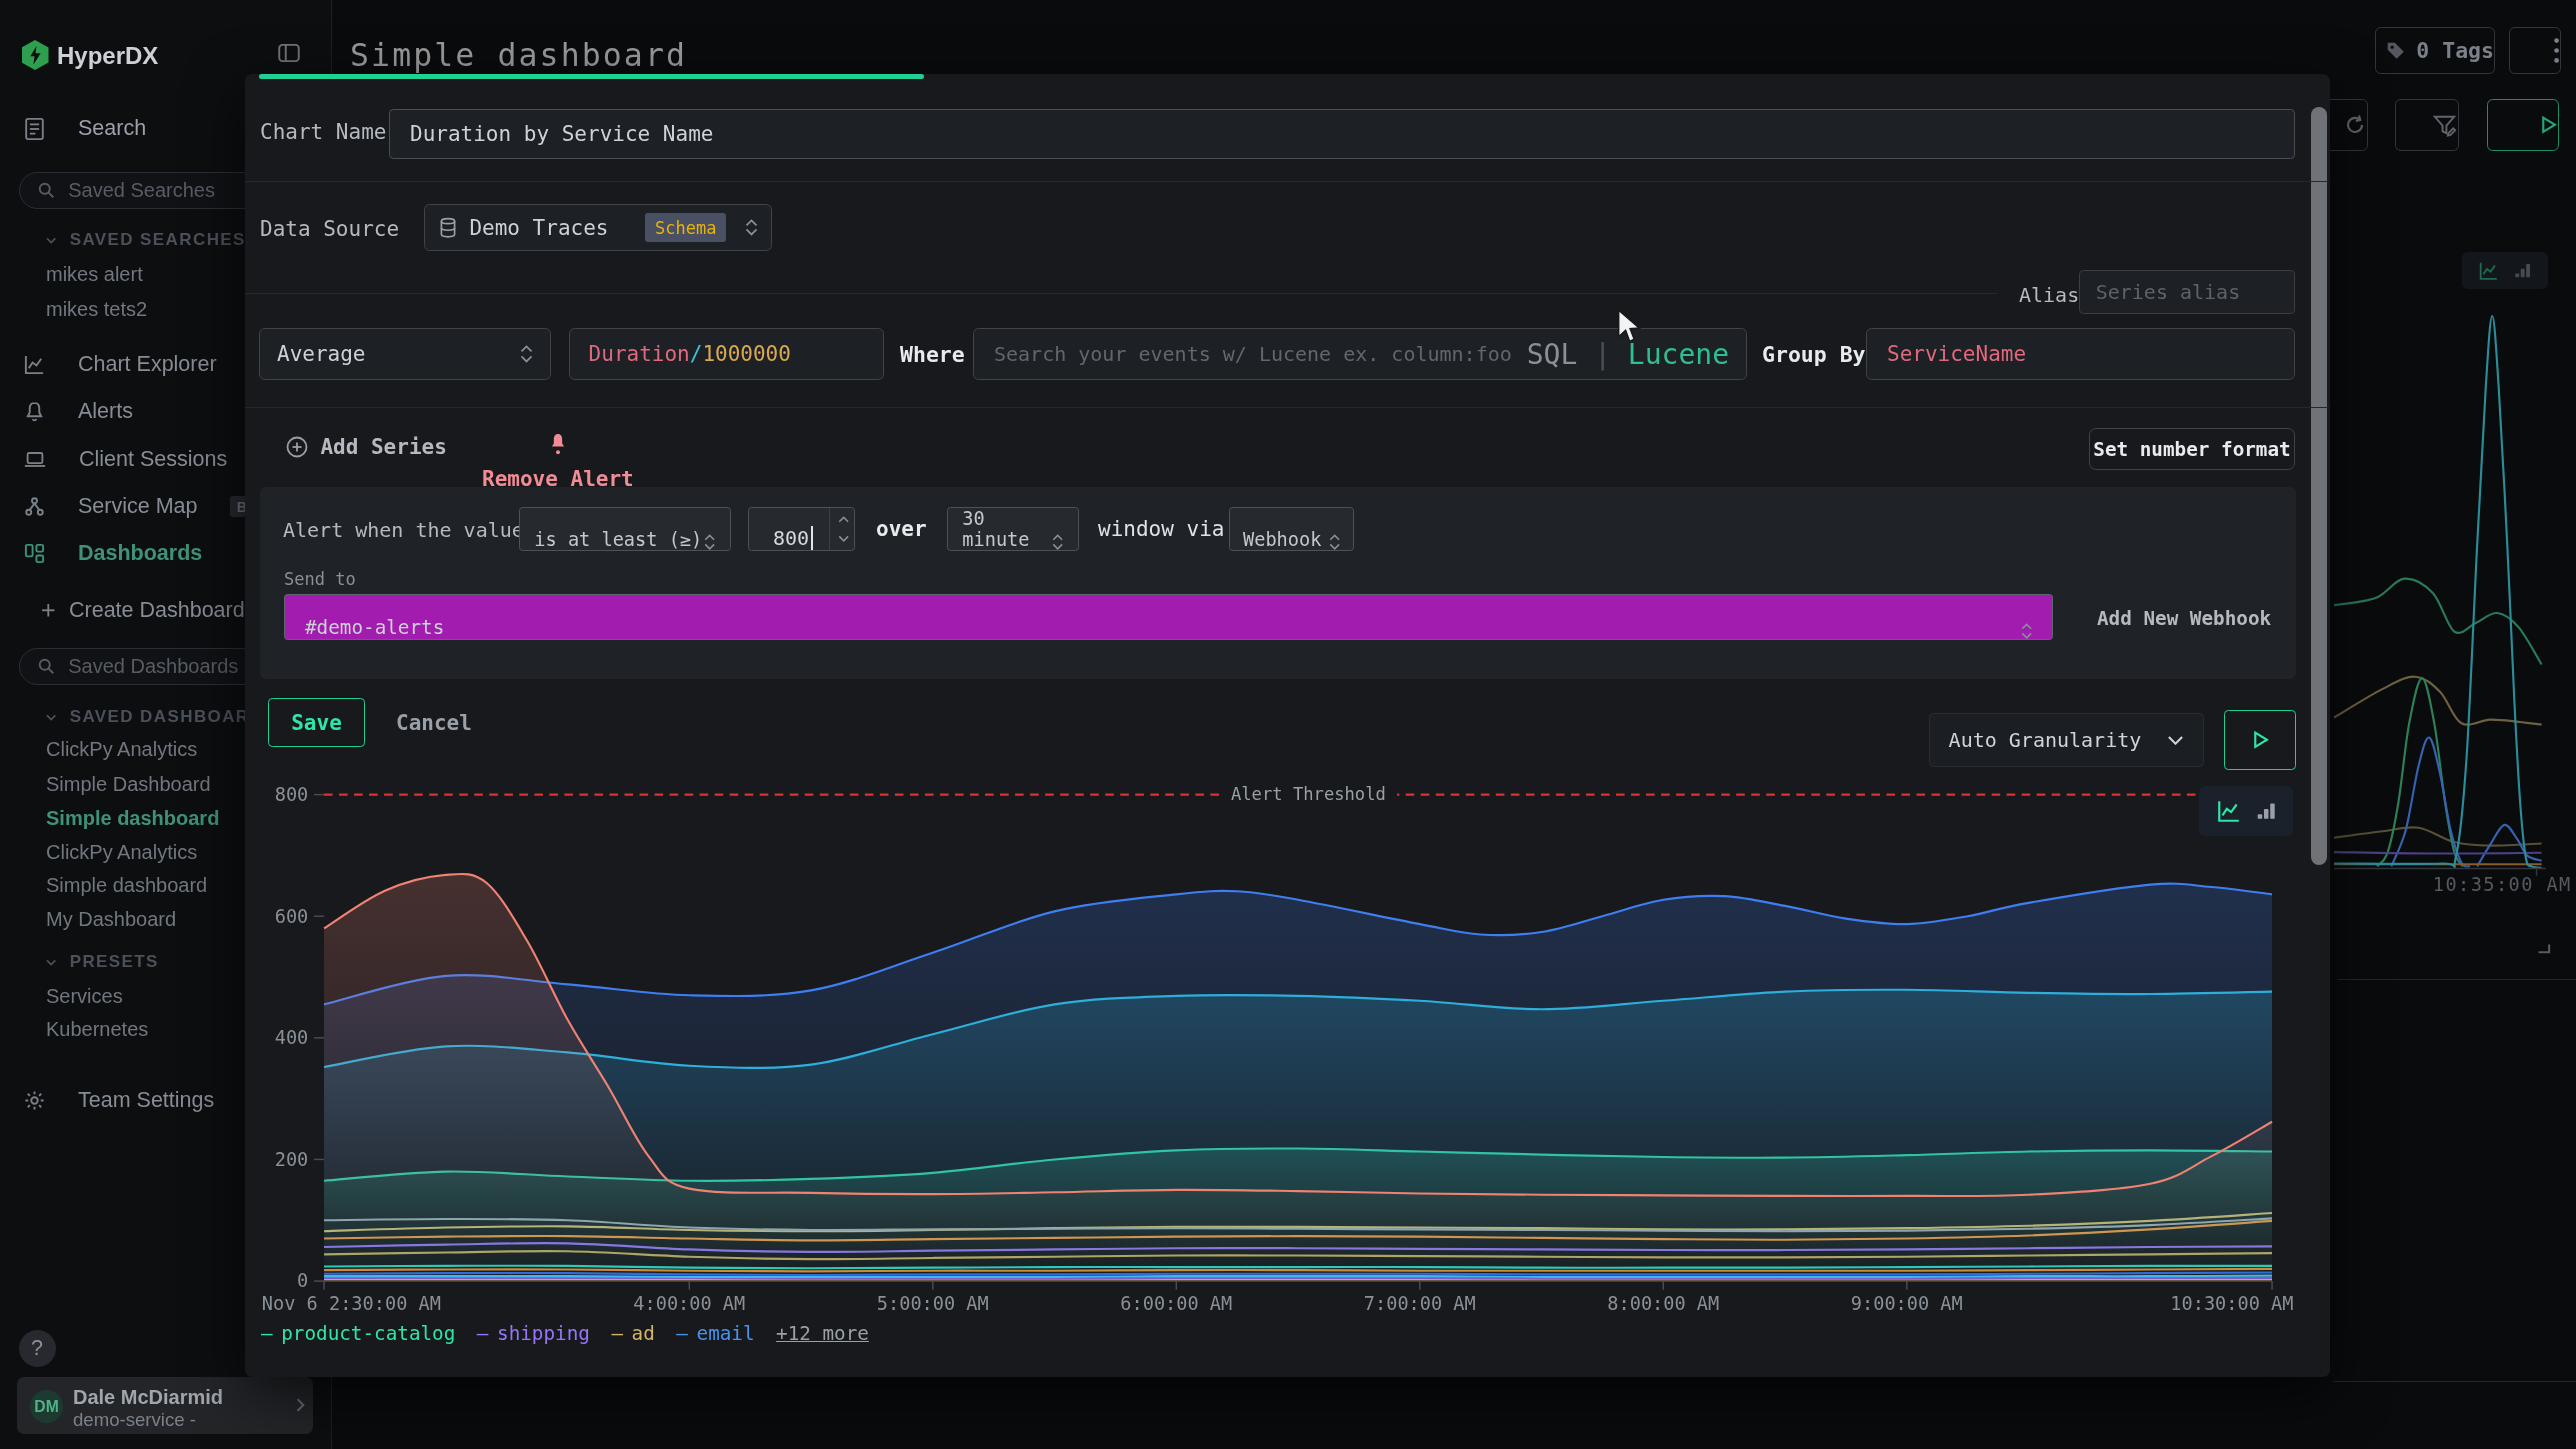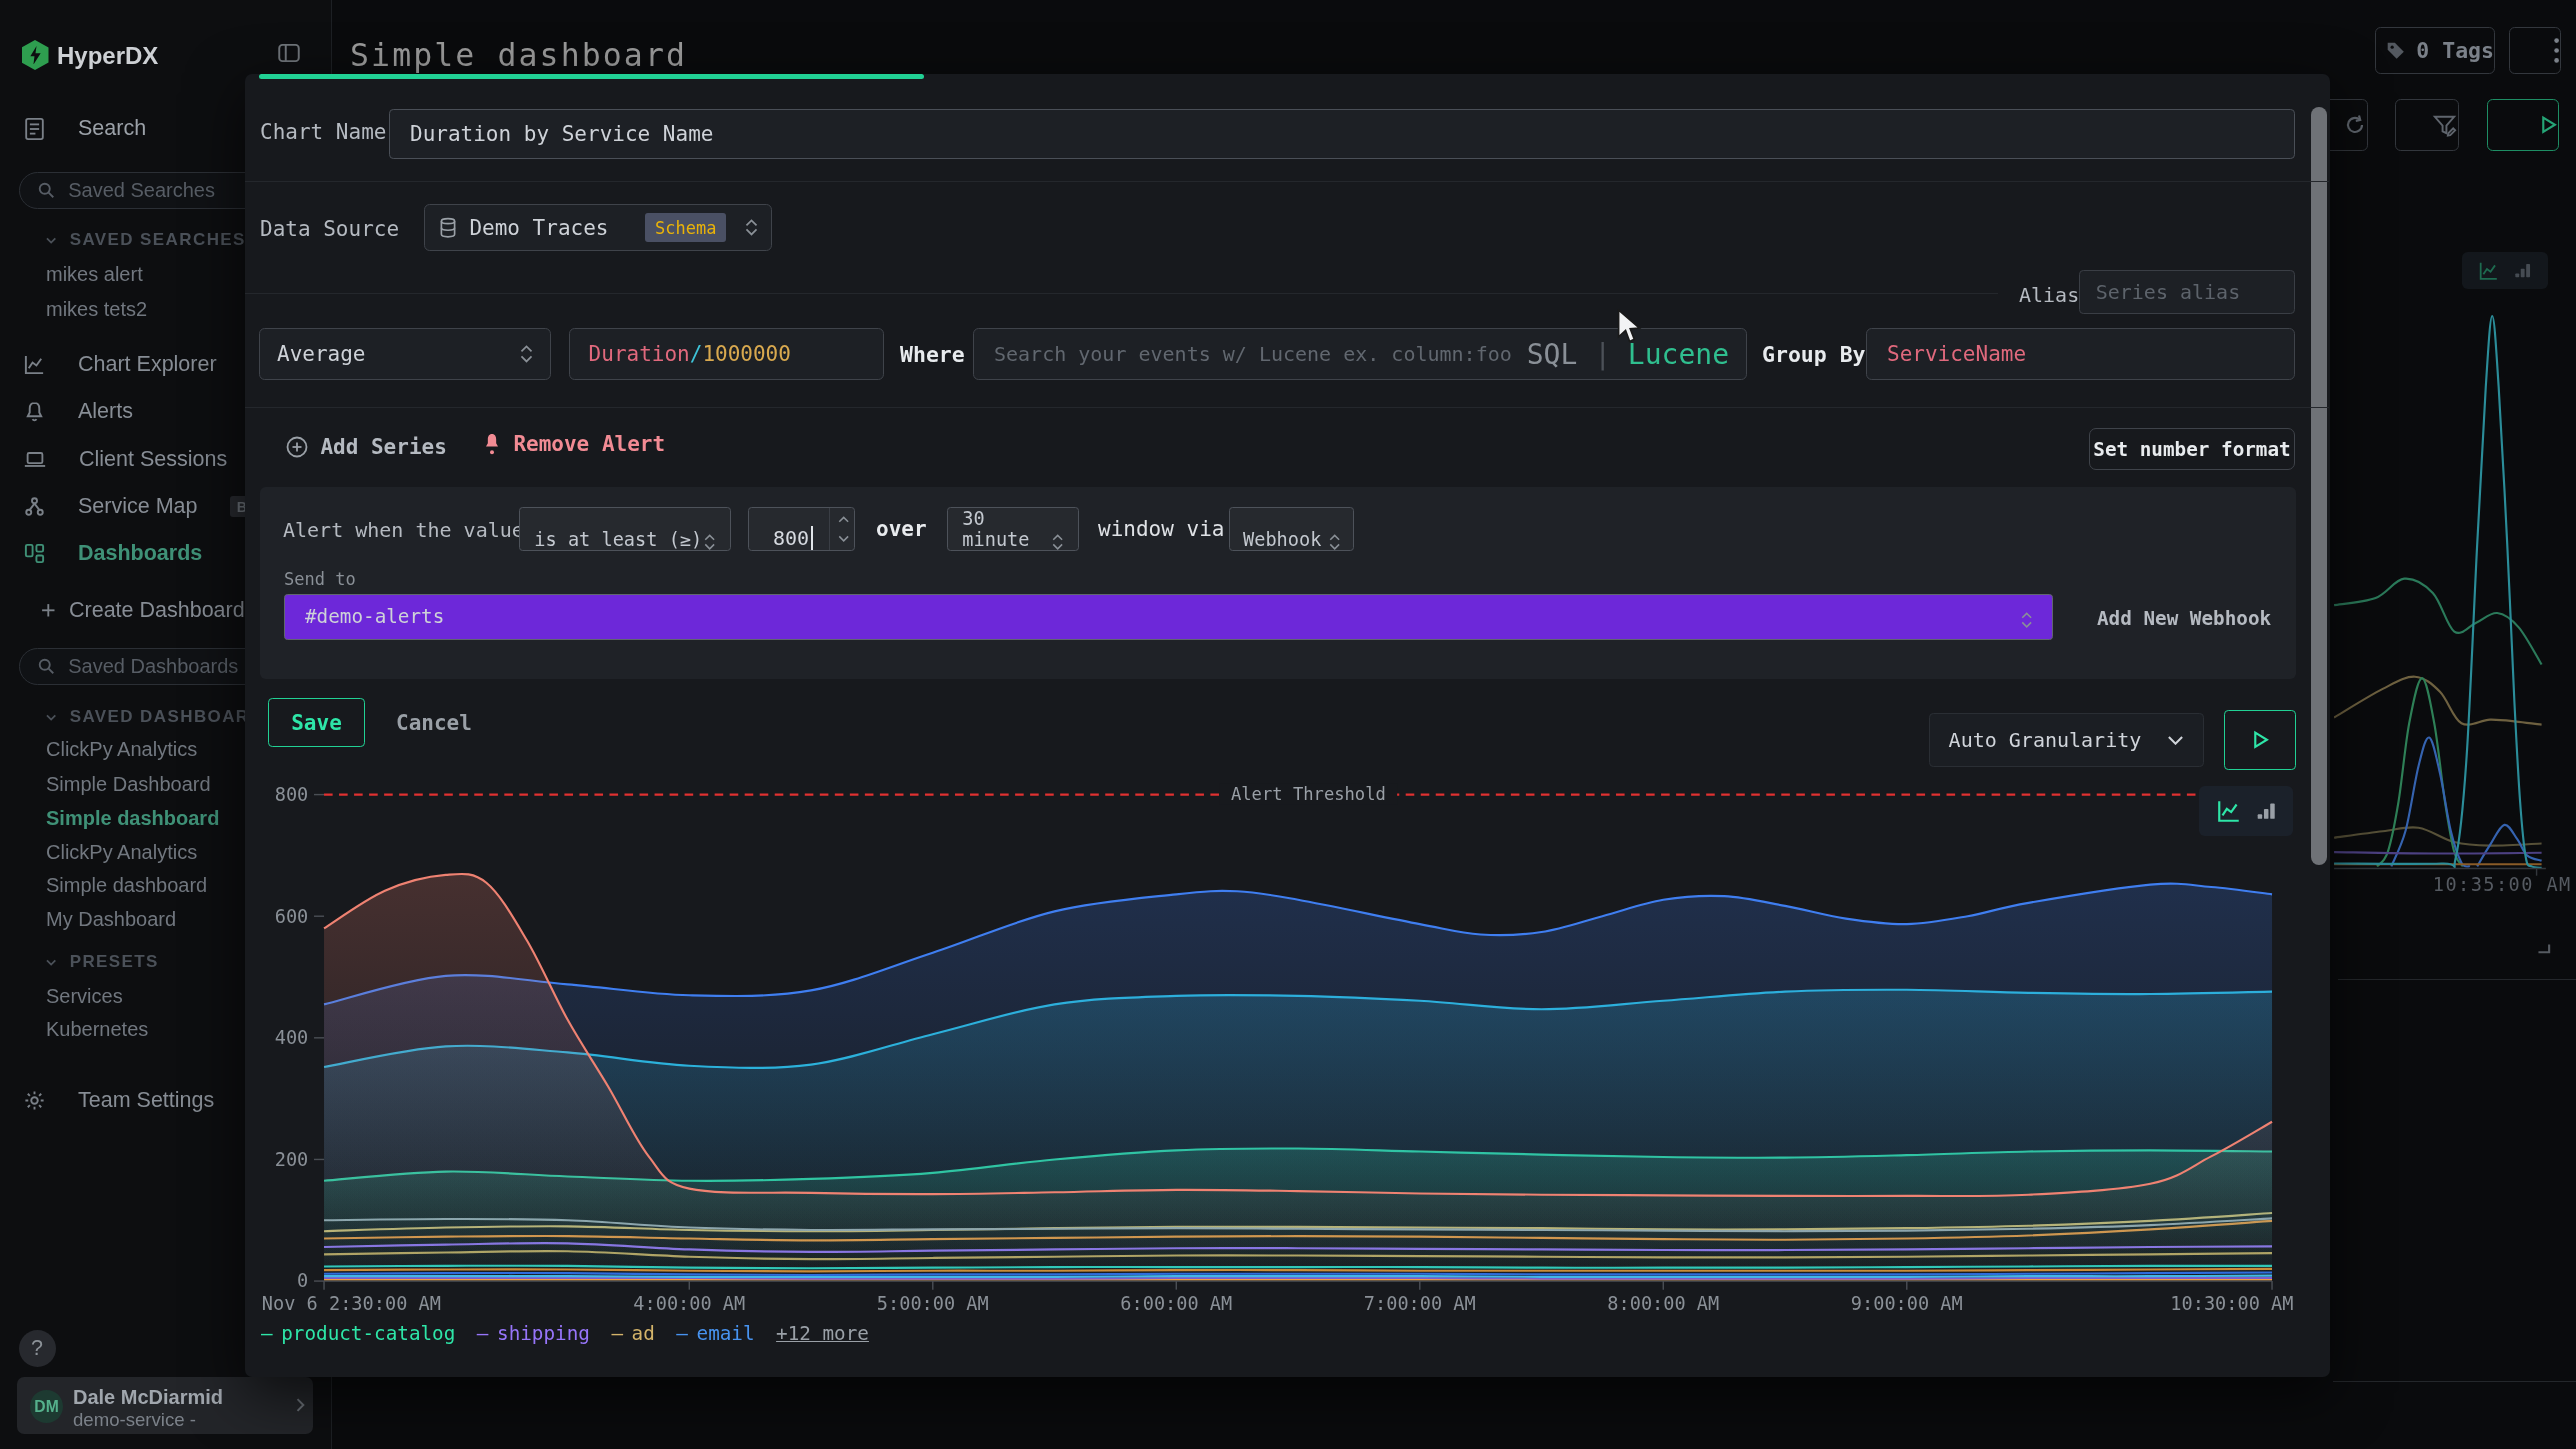--- a/index.html
+++ b/index.html
@@ -349,21 +349,21 @@
   <div class="divider" style="left:245px;top:407px;width:2084px;"></div>
 
   <div class="abs" style="left:285px;top:435px;display:flex;align-items:center;gap:11.4px;color:#b5bac1;font-size:21px;font-weight:bold;">
     <svg width="24" height="24" viewBox="0 0 24 24" fill="none" stroke="#9aa0a7" stroke-width="1.8">
         <circle cx="12" cy="12" r="9.5"></circle>
         <line x1="12" y1="7.5" x2="12" y2="16.5"></line>
         <line x1="7.5" y1="12" x2="16.5" y2="12"></line>
       </svg>
     <span>Add Series</span>
   </div>
-  <div class="abs" style="left:482px;top:432px;display:flex;align-items:center;gap:11.4px;color:var(--pink);font-size:21px;font-weight:bold;">
+  <div class="abs" style="left:482px;top:432px;display:flex;align-items:center;gap:11.4px;color:var(--pink);font-size:21px;font-weight:bold;flex-direction:column;">
     <svg width="20" height="24" viewBox="0 0 24 28" fill="currentColor">
         <path d="M12 2 C8.5 2 7 5 7 8.5 v4.5 l-2.2 4 h14.4 L17 13 V8.5 C17 5 15.5 2 12 2 Z"></path>
         <circle cx="12" cy="24" r="2.4"></circle>
       </svg>
     <span>Remove Alert</span>
   </div>
   <div class="ghost-btn mono" style="left:2089px;top:428px;width:206px;height:42px;font-size:19.3px;">Set number format</div>
 
   <div class="alert-panel"></div>
   <div class="m-label" style="left:283px;top:518px;font-size:20px;">Alert when the value</div>
@@ -411,21 +411,21 @@
     <span class="chev2">
         <svg width="11.4" height="7.2" viewBox="0 0 18 11" fill="none" stroke="#8a9097" stroke-width="2.4">
           <polyline points="2,9 9,2 16,9"></polyline>
         </svg>
         <svg width="11.4" height="7.2" viewBox="0 0 18 11" fill="none" stroke="#8a9097" stroke-width="2.4">
           <polyline points="2,2 9,9 16,2"></polyline>
         </svg>
       </span>
   </div>
   <div class="abs" style="left:284px;top:569px;font-size:17px;color:#8a9097;">Send to</div>
-  <div class="sel-sm" style="left:284px;top:594px;width:1769px;height:46px;padding:11px 20px;border-color:#61666e;background:#6d28d9;font-size:19.3px;color:#ced2d8;">
+  <div class="sel-sm" style="left:284px;top:594px;width:1769px;height:46px;padding:0 20px;border-color:#61666e;background:#a21caf;font-size:19.3px;color:#ced2d8;">
     <span>#demo-alerts</span>
     <span class="chev2">
         <svg width="11.4" height="7.2" viewBox="0 0 18 11" fill="none" stroke="#8a9097" stroke-width="2.4">
           <polyline points="2,9 9,2 16,9"></polyline>
         </svg>
         <svg width="11.4" height="7.2" viewBox="0 0 18 11" fill="none" stroke="#8a9097" stroke-width="2.4">
           <polyline points="2,2 9,9 16,2"></polyline>
         </svg>
       </span>
   </div>

